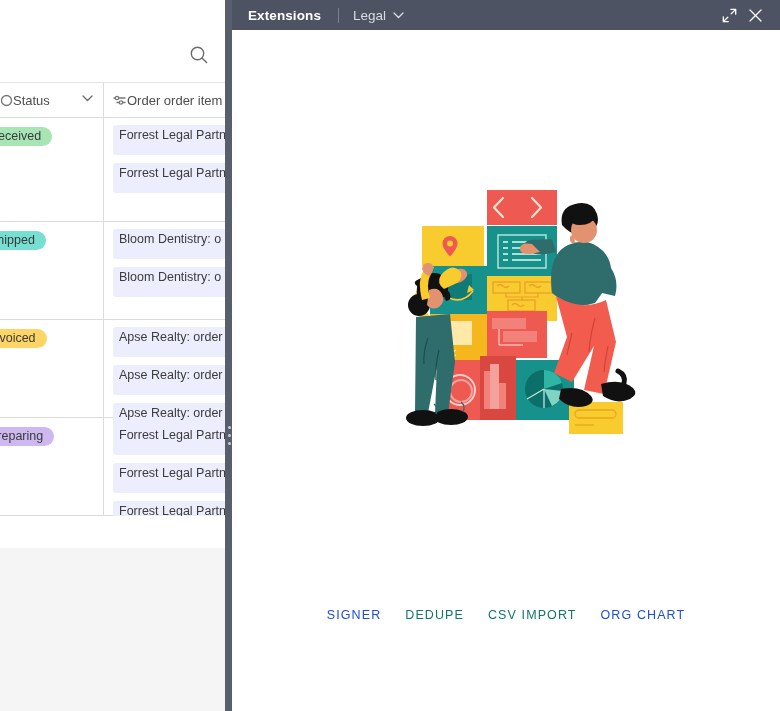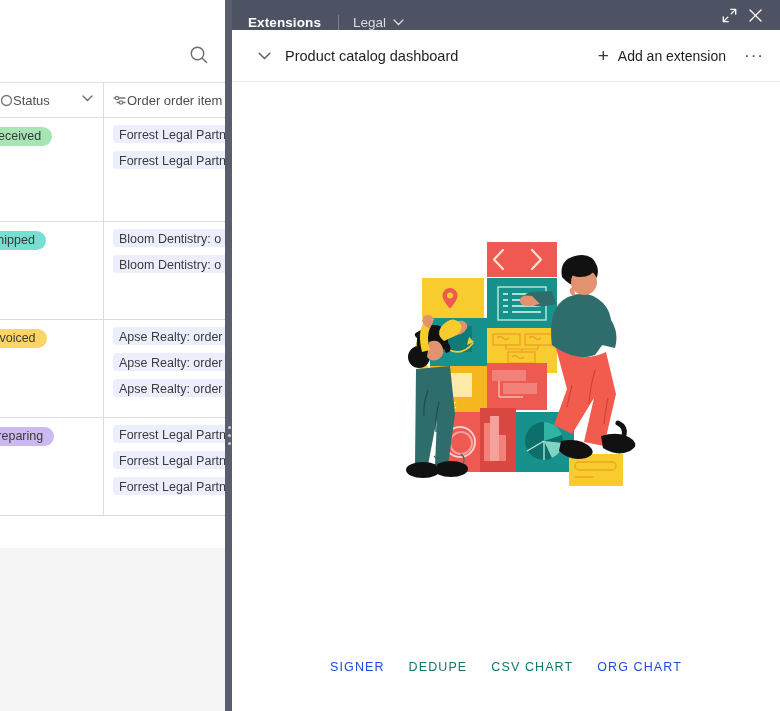--- a/index.html
+++ b/index.html
@@ -104,21 +104,21 @@
     left: 104px; top: 0;
     width: 128px; height: 100%;
     padding: 7px 0 0 9px;
     box-sizing: border-box;
   }
   .chip {
     display: block;
     background: #eceefd;
     color: #3b3b3b;
     font-size: 12.5px;
-    height: 18px;
+    height: 30px;
     line-height: 21px;
     border-radius: 3px;
     padding: 0 6px;
     margin-bottom: 8px;
     white-space: nowrap;
     overflow: hidden;
   }
   .empty-row {
     position: absolute;
     left: 0;
@@ -160,21 +160,21 @@
     left: 232px; top: 0;
     width: 548px;
     height: 711px;
     background: #ffffff;
   }
   .ext-titlebar {
     position: relative;
     height: 30px;
     background: #4d5363;
     display: flex;
-    align-items: flex-end;
+    align-items: center;
     padding-left: 16px;
   }
   .tb-title {
     color: #ffffff;
     font-size: 13.5px;
     font-weight: bold;
     letter-spacing: .1px;
   }
   .tb-sep {
     width: 1px; height: 15px;
@@ -393,35 +393,20 @@
       </span>
       <span class="tb-ico">
         <svg width="15" height="15" viewBox="0 0 15 15">
           <line x1="2" y1="2" x2="13" y2="13" stroke="#ffffff" stroke-width="1.3" stroke-linecap="round"></line>
           <line x1="13" y1="2" x2="2" y2="13" stroke="#ffffff" stroke-width="1.3" stroke-linecap="round"></line>
         </svg>
       </span>
     </span>
   </div>
 
-  <div class="ext-subbar">
-    <span class="sub-collapse">
-      <svg width="13" height="8" viewBox="0 0 13 8">
-        <path d="M1.2 1.2 L6.5 6.4 L11.8 1.2" fill="none" stroke="#5a5a5a" stroke-width="1.4" stroke-linecap="round"></path>
-      </svg>
-    </span>
-    <span class="sub-title">Product catalog dashboard</span>
-    <span class="sub-right">
-      <span class="add-ext-link">
-        <span class="plus">+</span>
-        <span>Add an extension</span>
-      </span>
-      <span class="more-btn">···</span>
-    </span>
-  </div>
 
   <div class="ext-body">
 
     <div class="illus-wrap">
       <svg width="300" height="270" viewBox="0 0 300 270">
 
         <rect x="131" y="12" width="70" height="35" fill="#ee5a52"></rect>
         <path d="M147 20 L138 29.5 L147 39" fill="none" stroke="#fbe4cf" stroke-width="2.2" stroke-linecap="round" stroke-linejoin="round"></path>
         <path d="M176 20 L185 29.5 L176 39" fill="none" stroke="#fbe4cf" stroke-width="2.2" stroke-linecap="round" stroke-linejoin="round"></path>
 
@@ -526,18 +511,18 @@
         <path d="M245 206 q20 -6 32 4 q6 6 -3 11 q-13 6 -27 -3 z" fill="#111111"></path>
         <path d="M205 211 q20 -4 30 7 q5 6 -5 10 q-15 4 -27 -7 z" fill="#111111"></path>
         <path d="M262 193 q8 4 6 12" fill="none" stroke="#111111" stroke-width="5" stroke-linecap="round"></path>
       </svg>
     </div>
 
 
     <div class="ext-names">
       <span class="name faded">SIGNER</span>
       <span class="name">DEDUPE</span>
-      <span class="name">CSV CHART</span>
+      <span class="name">CSV IMPORT</span>
       <span class="name faded">ORG CHART</span>
     </div>
 
   </div>
 </div>
 
 </body></html>

